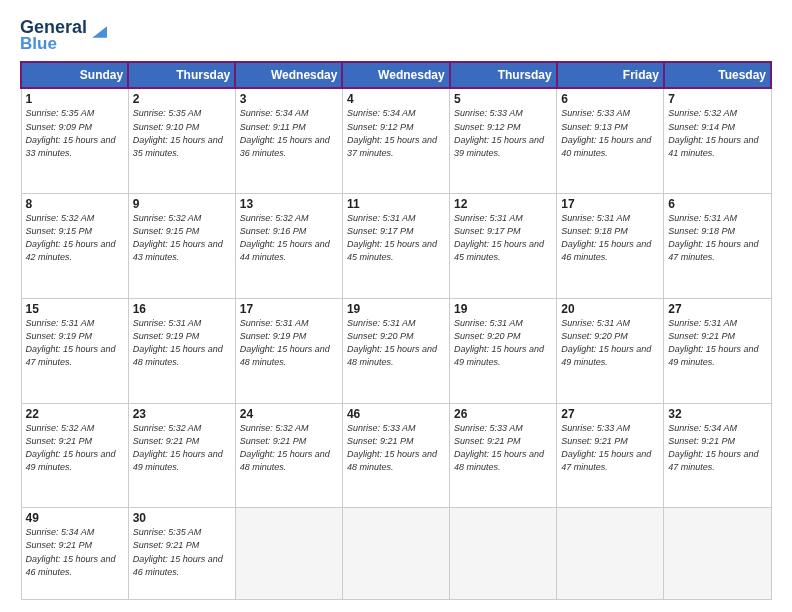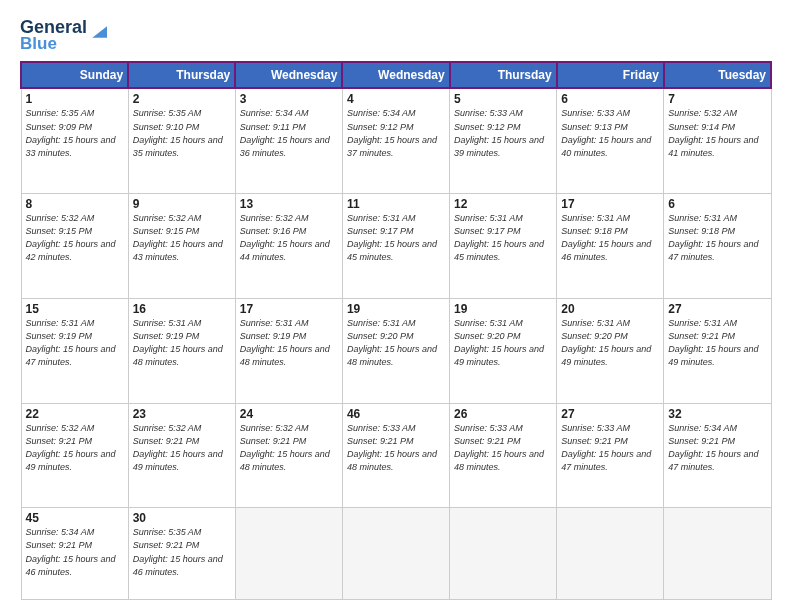--- a/index.html
+++ b/index.html
@@ -365,21 +365,21 @@
         <span class="day-num">32</span>
         <div class="cell-text">
           Sunrise: 5:34 AM<br>
           Sunset: 9:21 PM<br>
           Daylight: 15 hours and 47 minutes.
         </div>
       </td>
         </tr>
         <tr>
           <td>
-        <span class="day-num">45</span>
+        <span class="day-num">49</span>
         <div class="cell-text">
           Sunrise: 5:34 AM<br>
           Sunset: 9:21 PM<br>
           Daylight: 15 hours and 46 minutes.
         </div>
       </td>
           <td>
         <span class="day-num">30</span>
         <div class="cell-text">
           Sunrise: 5:35 AM<br>

